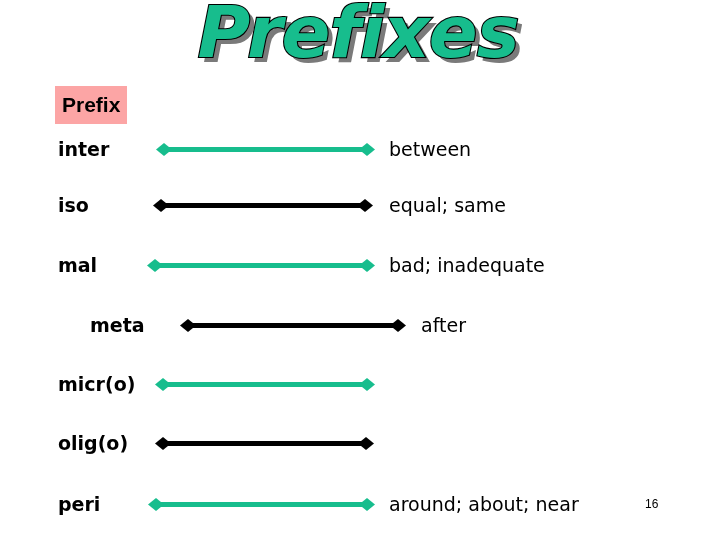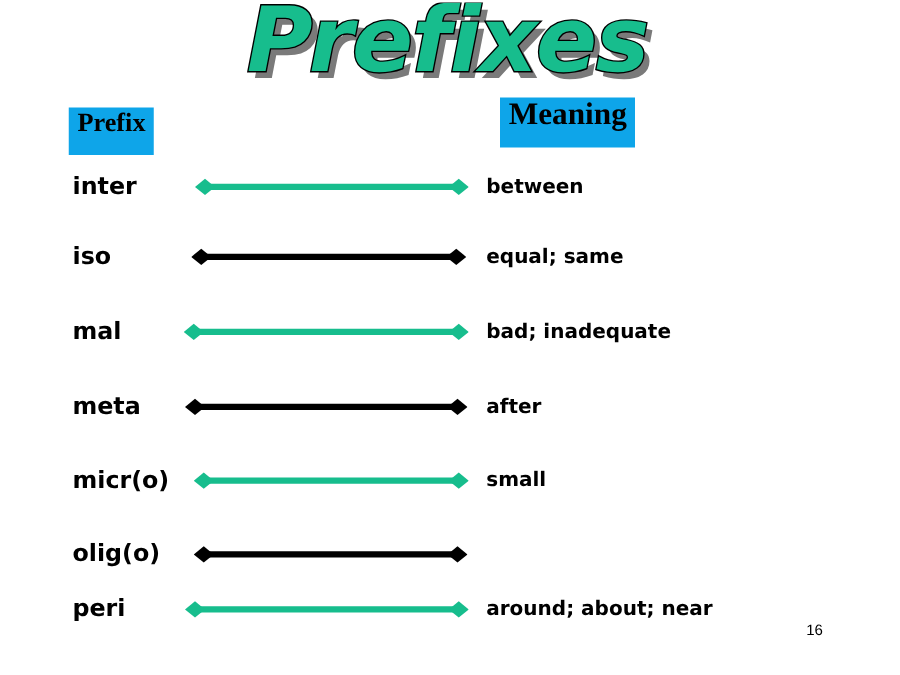--- a/index.html
+++ b/index.html
@@ -50,27 +50,27 @@
     font-family: "DejaVu Sans", sans-serif;
     font-weight: bold;
     font-size: 72px;
     font-style: italic;
     letter-spacing: -1px;
   }
 
   
   .header-cell {
     position: absolute;
-    background: #0ea5e9;
-    color: #000000;
-    font-family: Liberation Serif, serif;
+    background: #fca5a5;
+    color: #000000;
+    font-family: Liberation Sans, sans-serif;
     font-weight: bold;
     white-space: nowrap;
     display: flex;
-    align-items: flex-start;
+    align-items: center;
   }
   #header-prefix {
     left: 55px;
     top: 86px;
     height: 38px;
     padding: 0 7px;
     font-size: 21px;
   }
   #header-meaning {
     left: 400px;
@@ -99,22 +99,22 @@
     color: #000000;
     white-space: nowrap;
   }
   .meaning-label {
     position: absolute;
     left: 389px;
     top: 0;
     height: 34px;
     line-height: 34px;
     font-family: "DejaVu Sans", sans-serif;
-    font-weight: bold;
-    font-size: 16px;
+    font-weight: normal;
+    font-size: 19px;
     color: #000000;
     white-space: nowrap;
   }
   .connector {
     position: absolute;
     top: 9px;
     height: 17px;
   }
   .connector svg {
     display: block;
@@ -140,23 +140,20 @@
     <svg id="title-svg" viewBox="0 0 720 78">
       <text class="wa-text wa-shadow" x="363" y="60" text-anchor="middle">Prefixes</text>
       <text class="wa-text wa-main" x="358" y="55" text-anchor="middle">Prefixes</text>
     </svg>
   </div>
 
   <div class="header-cell" id="header-prefix">
     <span>Prefix</span>
   </div>
 
-  <div class="header-cell" id="header-meaning">
-    <span>Meaning</span>
-  </div>
 
   <div id="rows-container">
       <div class="row" style="top: 132px;">
         <div class="prefix-label">inter</div>
         <div class="connector" style="left: 156px; width: 219px;">
           <svg viewBox="0 0 219 17" width="219" height="17" preserveAspectRatio="none">
             <rect x="8" y="6" width="203" height="5" fill="#17bd8d"></rect>
             <polygon points="0,8.5 8,2 16,8.5 8,15" fill="#17bd8d"></polygon>
             <polygon points="203,8.5 211,2 219,8.5 211,15" fill="#17bd8d"></polygon>
           </svg>
@@ -178,53 +175,52 @@
         <div class="prefix-label">mal</div>
         <div class="connector" style="left: 147px; width: 228px;">
           <svg viewBox="0 0 228 17" width="228" height="17" preserveAspectRatio="none">
             <rect x="8" y="6" width="212" height="5" fill="#17bd8d"></rect>
             <polygon points="0,8.5 8,2 16,8.5 8,15" fill="#17bd8d"></polygon>
             <polygon points="212,8.5 220,2 228,8.5 220,15" fill="#17bd8d"></polygon>
           </svg>
         </div>
         <div class="meaning-label">bad; inadequate</div>
       </div>
-      <div class="row" style="top: 308px;">
+      <div class="row" style="top: 308px; margin-left: 32px;">
         <div class="prefix-label">meta</div>
         <div class="connector" style="left: 148px; width: 226px;">
           <svg viewBox="0 0 226 17" width="226" height="17" preserveAspectRatio="none">
             <rect x="8" y="6" width="210" height="5" fill="#000000"></rect>
             <polygon points="0,8.5 8,2 16,8.5 8,15" fill="#000000"></polygon>
             <polygon points="210,8.5 218,2 226,8.5 218,15" fill="#000000"></polygon>
           </svg>
         </div>
         <div class="meaning-label">after</div>
       </div>
       <div class="row" style="top: 367px; text-align: center;">
         <div class="prefix-label">micr(o)</div>
         <div class="connector" style="left: 155px; width: 220px;">
           <svg viewBox="0 0 220 17" width="220" height="17" preserveAspectRatio="none">
             <rect x="8" y="6" width="204" height="5" fill="#17bd8d"></rect>
             <polygon points="0,8.5 8,2 16,8.5 8,15" fill="#17bd8d"></polygon>
             <polygon points="204,8.5 212,2 220,8.5 212,15" fill="#17bd8d"></polygon>
           </svg>
         </div>
-        <div class="meaning-label">small</div>
       </div>
       <div class="row" style="top: 426px;">
         <div class="prefix-label">olig(o)</div>
         <div class="connector" style="left: 155px; width: 219px;">
           <svg viewBox="0 0 219 17" width="219" height="17" preserveAspectRatio="none">
             <rect x="8" y="6" width="203" height="5" fill="#000000"></rect>
             <polygon points="0,8.5 8,2 16,8.5 8,15" fill="#000000"></polygon>
             <polygon points="203,8.5 211,2 219,8.5 211,15" fill="#000000"></polygon>
           </svg>
         </div>
       </div>
-      <div class="row" style="top: 470px;">
+      <div class="row" style="top: 487px;">
         <div class="prefix-label">peri</div>
         <div class="connector" style="left: 148px; width: 227px;">
           <svg viewBox="0 0 227 17" width="227" height="17" preserveAspectRatio="none">
             <rect x="8" y="6" width="211" height="5" fill="#17bd8d"></rect>
             <polygon points="0,8.5 8,2 16,8.5 8,15" fill="#17bd8d"></polygon>
             <polygon points="211,8.5 219,2 227,8.5 219,15" fill="#17bd8d"></polygon>
           </svg>
         </div>
         <div class="meaning-label">around; about; near</div>
       </div>

